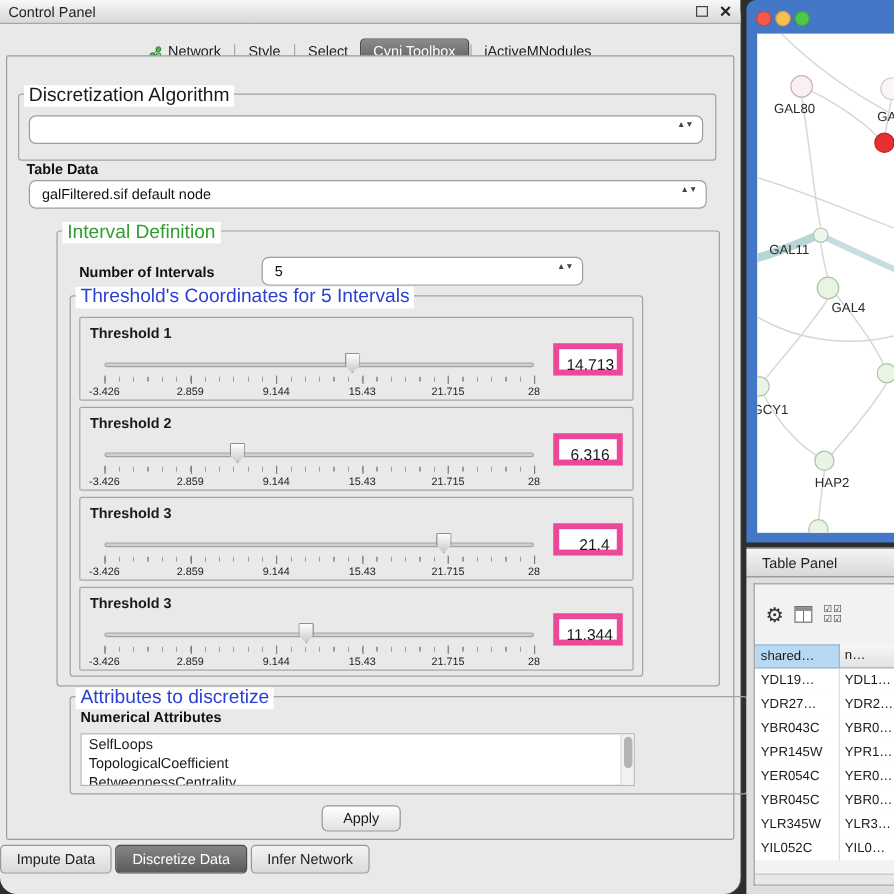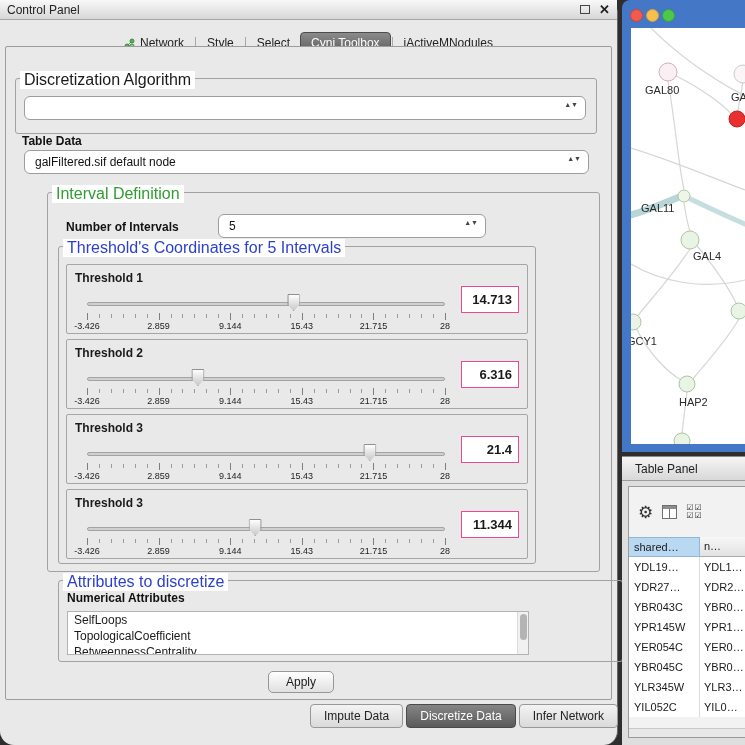--- a/index.html
+++ b/index.html
@@ -57,38 +57,38 @@
   .handle { position:absolute; top:1px; width:13px; height:17px;
     transform:translateX(-50%);
     background:linear-gradient(#fefefe,#c9c9c9); border:1px solid #8f8f8f;
     clip-path:polygon(8% 0,92% 0,100% 8%,100% 60%,50% 100%,0 60%,0 8%); }
   .ticks { position:absolute; left:0; top:21px; width:100%; height:4px;
     background:repeating-linear-gradient(to right,#9b9b9b 0 1px,transparent 1px 3.333%); }
   .tmj { position:absolute; top:20px; width:1px; height:7px; background:#7f7f7f; }
   .scale { position:absolute; left:0; top:28px; width:100%; height:10px; }
   .scale span { position:absolute; transform:translateX(-50%); font-size:9px; color:#222; white-space:nowrap; }
   .thr-value { position:absolute; right:8px; top:21px; width:58px; height:27px;
-    background:#fff; border:1px solid #ec4899; font-size:13px; text-align:right;
-    line-height:25px; padding:0 6px;font-weight:bold; }
+    background:#fff; border:5px solid #ec4899; font-size:13px; text-align:right;
+    line-height:25px; padding:0 6px; }
 
   
   .attr-list { position:absolute; left:8px; top:30px; width:462px; height:44px;
     background:#fff; border:1px solid #b3b3b3; overflow:hidden; font-size:12px; }
   .attr-list .row { height:16px; line-height:16px; padding-left:6px; }
   .vscroll { position:absolute; right:0; top:0; bottom:0; width:11px;
     background:#f1f1f1; border-left:1px solid #dcdcdc; }
   .vthumb { position:absolute; left:2px; top:2px; width:7px; height:26px;
     background:#b4b4b4; border-radius:4px; }
 
   .apply { position:absolute; left:268px; top:671px; width:66px; height:22px;
     background:linear-gradient(#ffffff,#e0e0e0); border:1px solid #979797;
     border-radius:5px; font-size:12px; text-align:center; line-height:20px; }
 
   .btabs { position:absolute; top:704px; left:0; width:618px; display:flex;
-    justify-content:flex-end; gap:3px; font-size:12px; }
+    justify-content:flex-start; gap:3px; font-size:12px; }
   .btab { padding:4px 13px; background:linear-gradient(#f3f3f3,#dadada);
     border:1px solid #989898; border-radius:4px; color:#222; }
   .btab.sel { background:linear-gradient(#858585,#5a5a5a); color:#fff; border-color:#4a4a4a; }
 
   
   .netwin { position:absolute; left:622px; top:0; width:123px; height:452px;
     background:#4477c6; border-radius:8px 0 0 0; }
   .tlight { position:absolute; top:9px; width:13px; height:13px; border-radius:50%; }
   .tl-red { left:8px;  background:#f35a4f; border:1px solid #ce4437; }
   .tl-yel { left:24px; background:#f6bf4e; border:1px solid #d5a039; }

